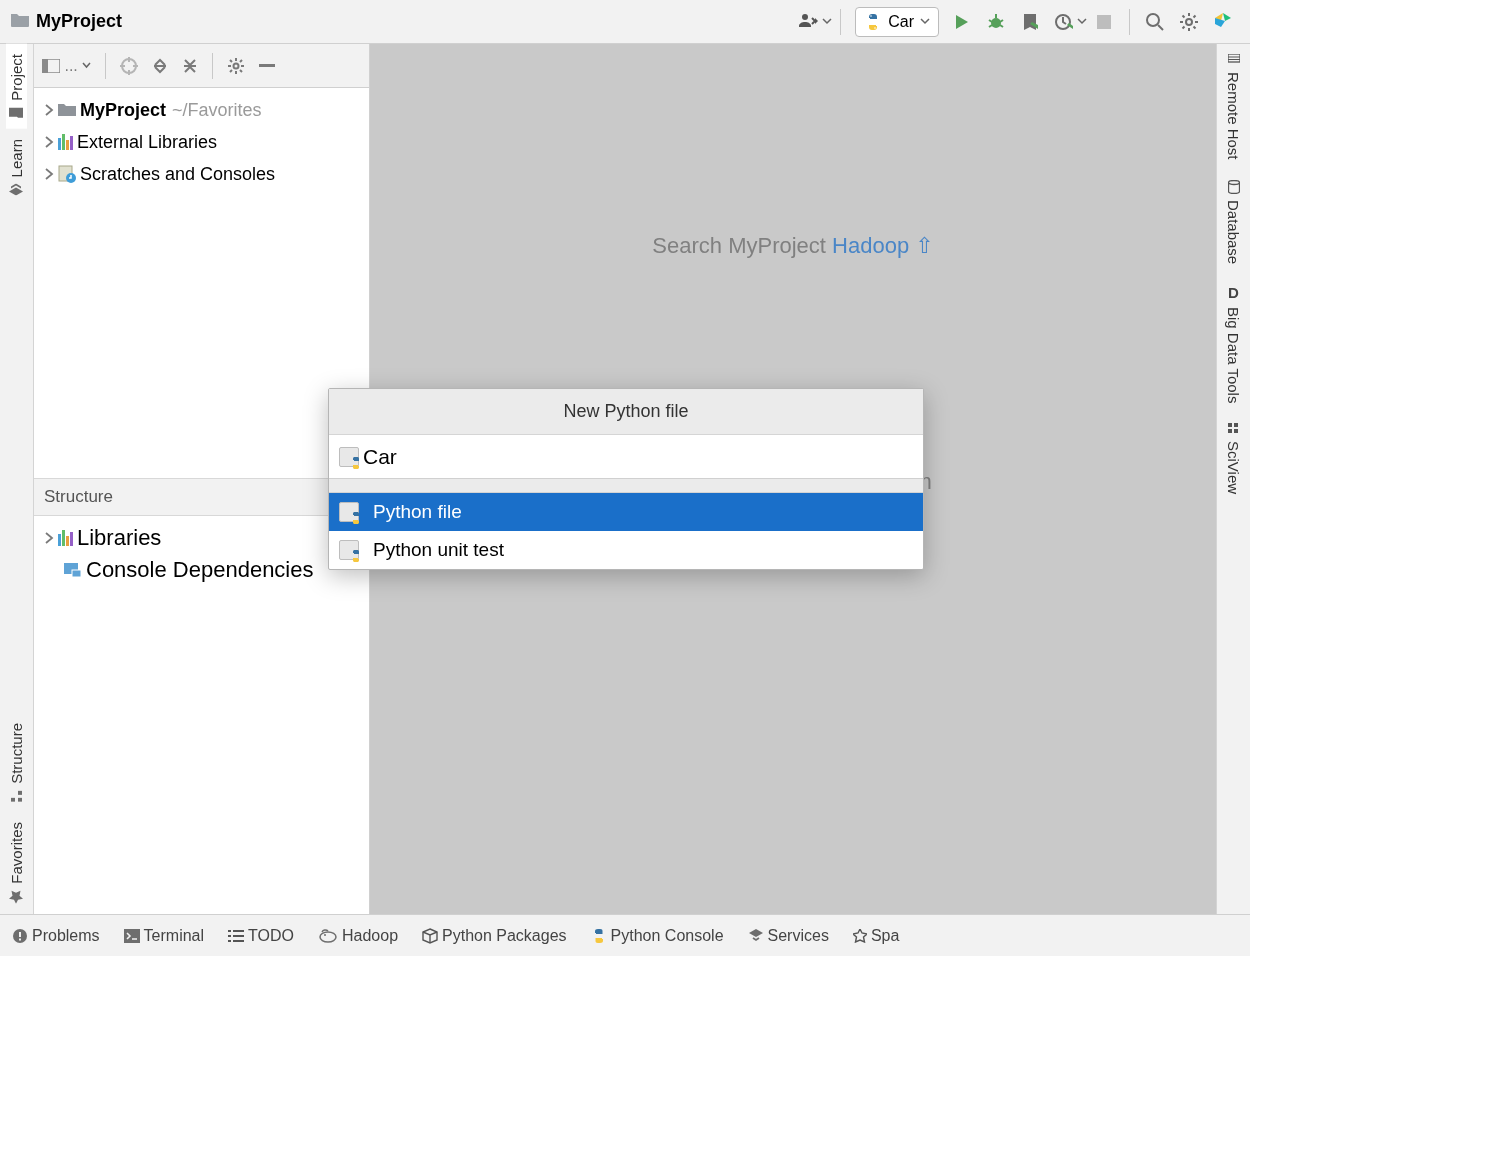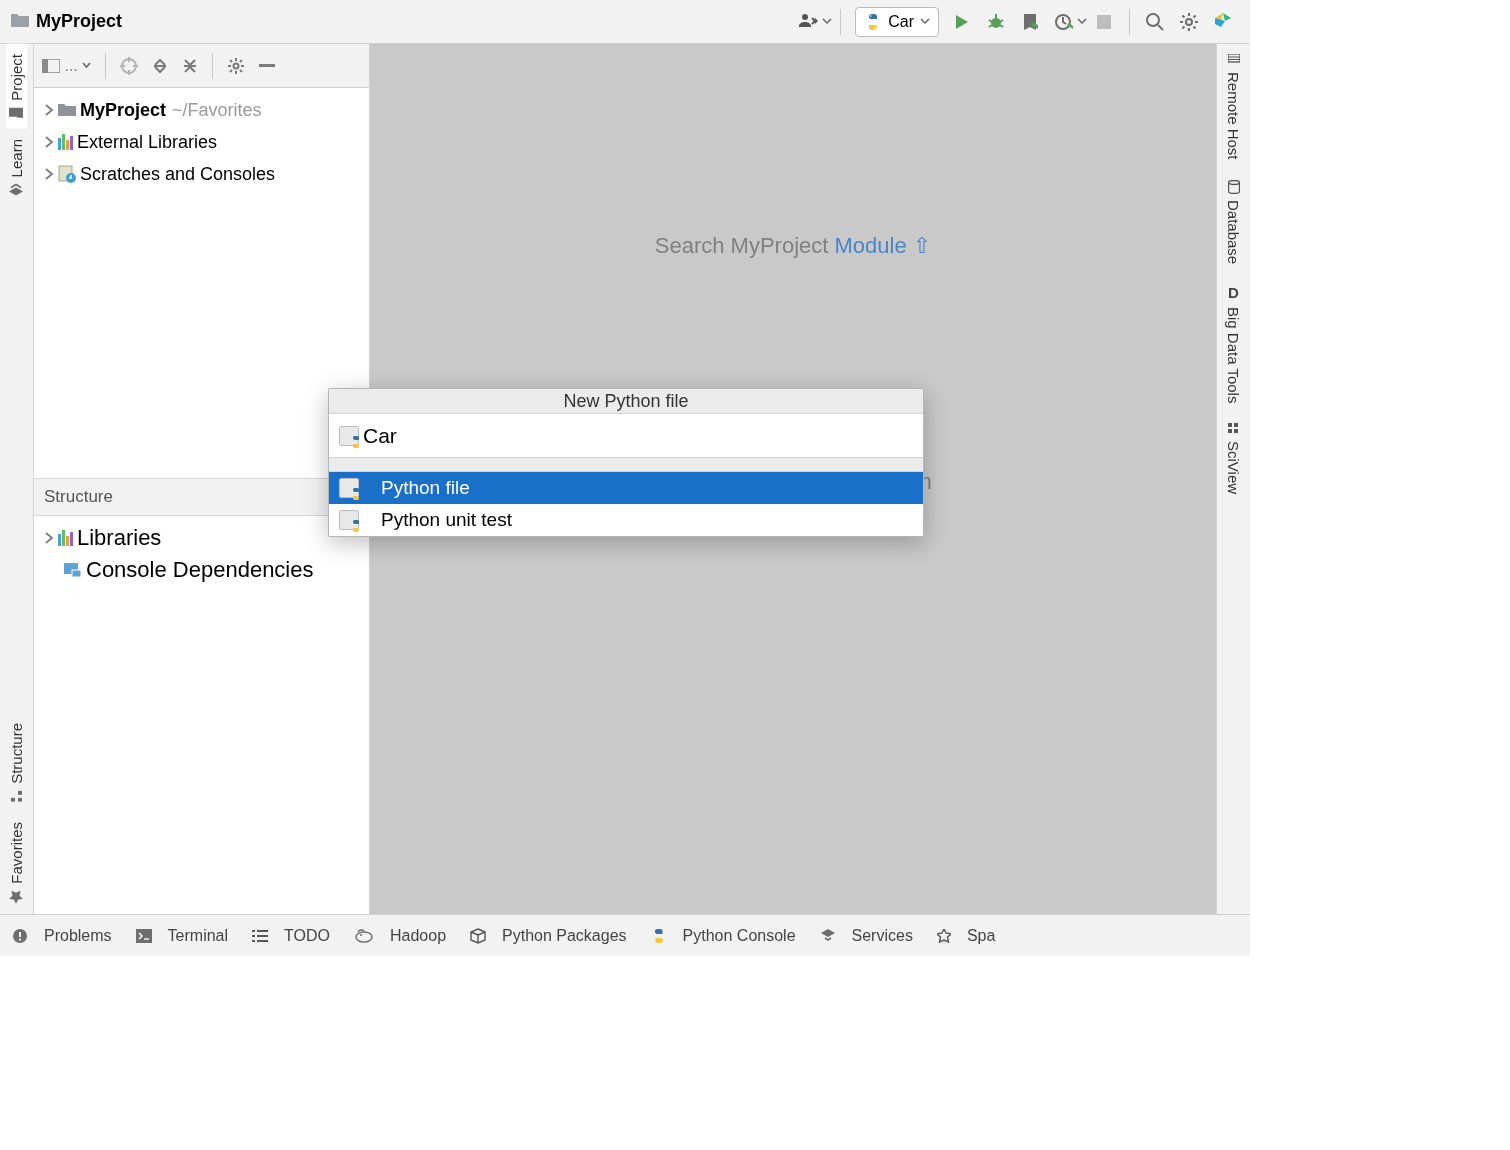--- a/index.html
+++ b/index.html
@@ -36,29 +36,29 @@
 .proj-area{height:390px;overflow:hidden}
 
 .editor{flex:1;background:#c9c9c9;position:relative;display:flex;flex-direction:column;align-items:center;justify-content:center}
 .hint-line{font-size:22px;color:#808080;margin:10px 0}
 .hint-line .kbd{color:#4a86c7}
 
 .right-gutter{width:34px;background:#f2f2f2;border-left:1px solid #d4d4d4;display:flex;flex-direction:column;align-items:center}
 .right-gutter .tab{writing-mode:vertical-rl;font-size:15px;padding:10px 2px;color:#333;cursor:pointer;display:flex;align-items:center;gap:6px}
 
 .bottombar{height:42px;background:#f2f2f2;border-top:1px solid #d0d0d0;display:flex;align-items:center;padding:0 12px;gap:24px;font-size:16px;color:#444}
-.bottombar .item{display:inline-flex;align-items:center;gap:16px;cursor:pointer}
+.bottombar .item{display:inline-flex;align-items:center;gap:4px;cursor:pointer}
 
 
 .popup{position:absolute;top:390px;left:328px;width:596px;background:#fff;border:1px solid #b5b5b5;box-shadow:0 6px 24px rgba(0,0,0,.25);border-radius:2px}
-.popup-header{height:25px;display:flex;align-items:center;justify-content:center;background:#ebebeb;border-bottom:1px solid #d5d5d5;font-size:18px;color:#333}
+.popup-header{height:46px;display:flex;align-items:center;justify-content:center;background:#ebebeb;border-bottom:1px solid #d5d5d5;font-size:18px;color:#333}
 .popup-input{display:flex;align-items:center;height:44px;padding:0 10px;border-bottom:1px solid #d0d0d0}
 .popup-input input{flex:1;border:none;outline:none;font-size:21px;padding:4px}
 .popup-sep{height:14px;background:#ebebeb;border-bottom:1px solid #d4d4d4}
-.popup-item{display:flex;align-items:center;height:32px;padding:0 10px;font-size:19px;gap:22px;cursor:pointer}
+.popup-item{display:flex;align-items:center;height:38px;padding:0 10px;font-size:19px;gap:14px;cursor:pointer}
 .popup-item.selected{background:#1a6fc9;color:#fff}
 
 
 .ico{display:inline-flex;align-items:center;justify-content:center}
 
 
 .py-icon{position:relative;width:20px;height:20px;display:inline-block}
 .py-icon .sheet{position:absolute;inset:0;background:#e8e8e8;border:1px solid #bdbdbd;border-radius:2px}
 .py-icon .snake{position:absolute;bottom:-2px;right:-3px;width:12px;height:12px}
 
@@ -336,21 +336,21 @@
             </svg>
           </span>
         <span class="name">Console Dependencies</span>
       </div>
     </div>
   </div>
 
   <div class="editor">
     <div class="hint-line" style="margin-top:-220px">
       <span>Search MyProject</span>
-      <span class="kbd">Module ⇧</span>
+      <span class="kbd">Hadoop ⇧</span>
     </div>
     <div class="hint-line" style="margin-top:200px">
       <span>Drop files here to open them</span>
     </div>
 
     <div class="popup" style="top:344px;left:-42px">
       <div class="popup-header">New Python file</div>
       <div class="popup-input">
         <span class="py-icon">
           <span class="sheet"></span>

